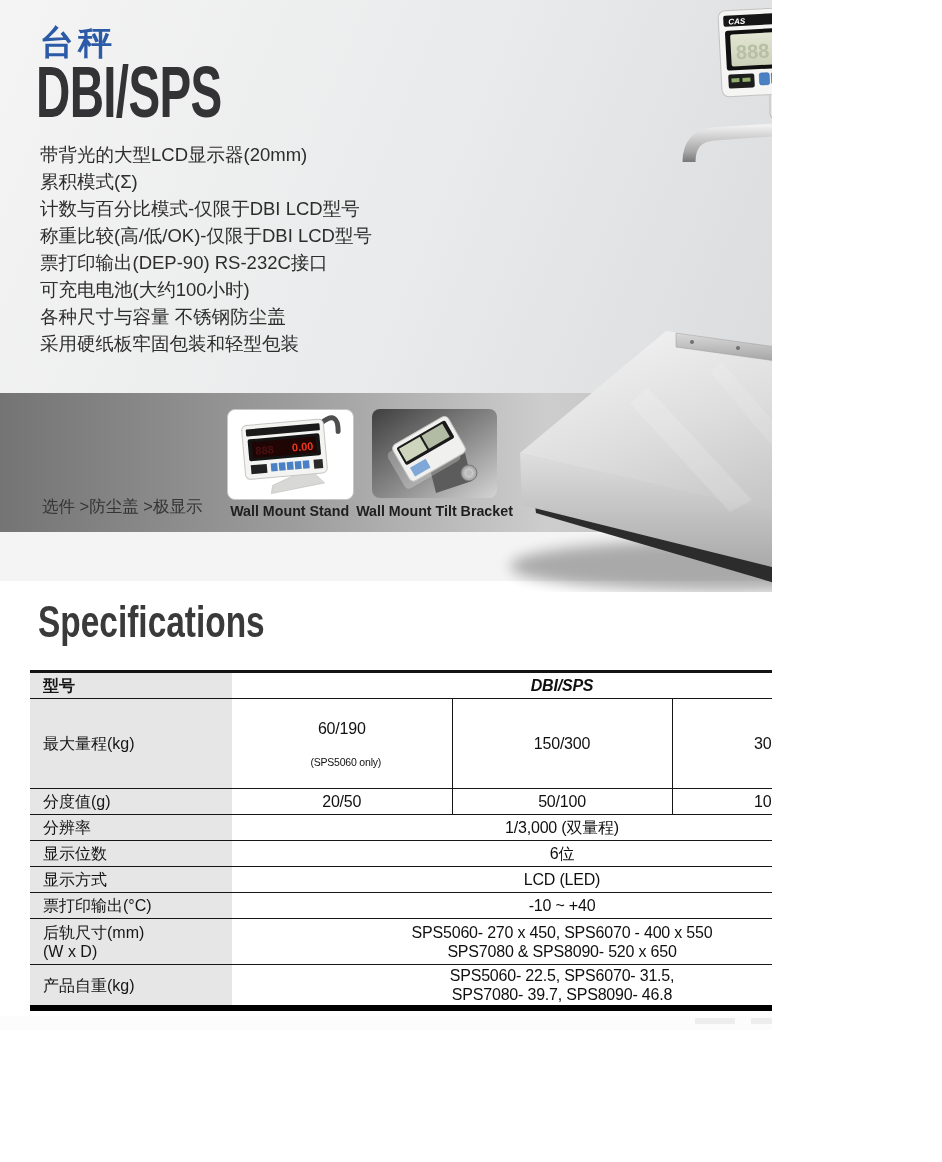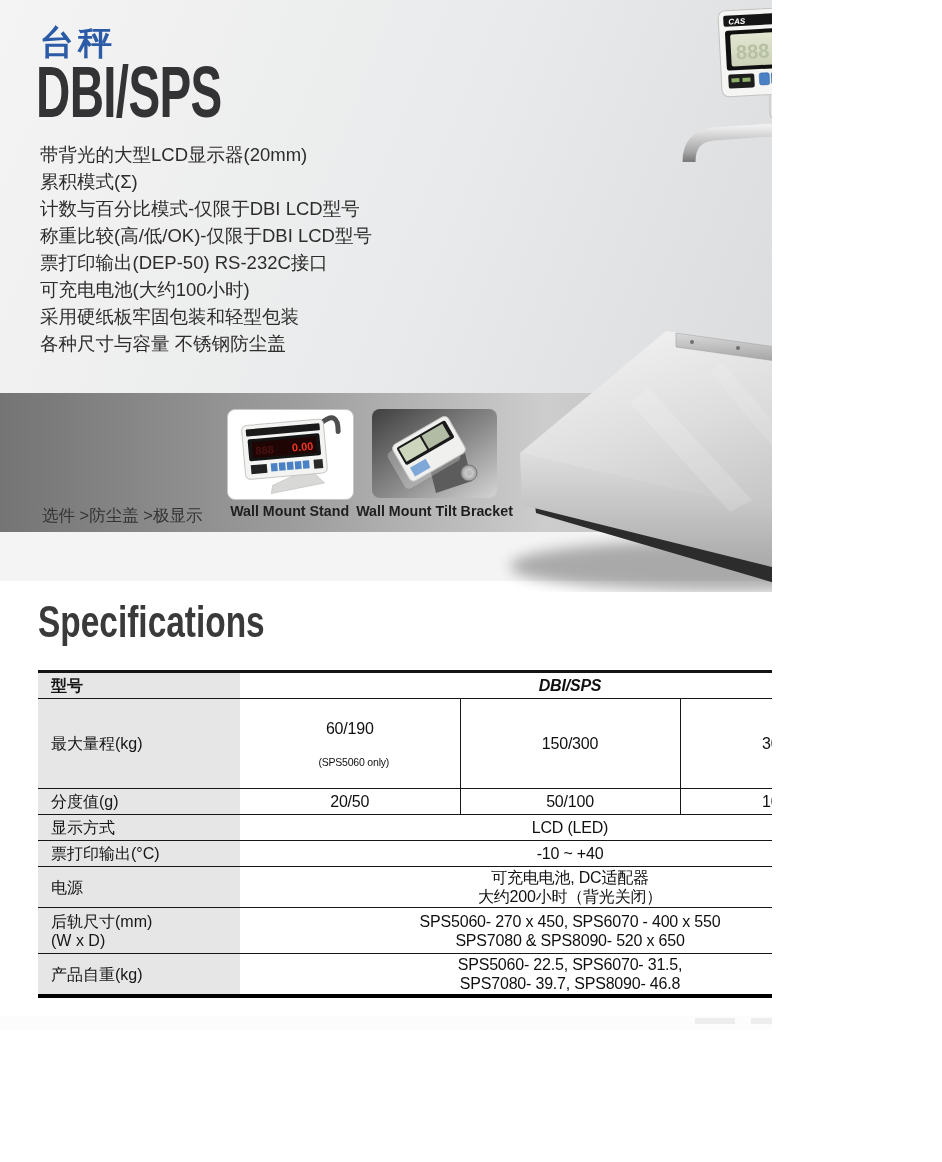--- a/index.html
+++ b/index.html
@@ -16,37 +16,37 @@
 
   
   .category{position:absolute;left:40px;top:24px;font-size:34px;font-weight:bold;
     color:#2b5aa7;letter-spacing:4px;line-height:1.1;}
   .model{position:absolute;left:36px;top:56px;font-size:72px;font-weight:bold;color:#333336;
     transform:scaleX(.66);transform-origin:left top;letter-spacing:-1px;line-height:1;white-space:nowrap;}
   .features{position:absolute;left:40px;top:141px;font-size:18.5px;line-height:27px;color:#2d2d2d;}
   .features div{white-space:nowrap;}
 
   
-  .options-line{position:absolute;left:42px;top:496px;font-size:16.5px;color:#333;z-index:4;margin-top:9px;}
+  .options-line{position:absolute;left:42px;top:496px;font-size:16.5px;color:#333;z-index:4;}
   .card{position:absolute;top:409px;width:125px;height:89px;border-radius:8px;overflow:hidden;z-index:4;}
   .card1{left:227px;background:#ffffff;border:1px solid #c6c6c4;}
   .card2{left:372px;}
   .caption{position:absolute;top:502px;font-size:15px;font-weight:bold;color:#1f1f1f;
     text-align:center;z-index:4;transform:scaleX(.95);transform-origin:center top;white-space:nowrap;}
   .cap1{left:227px;width:125px;}
   .cap2{left:352px;width:165px;}
 
   
   .photo{position:absolute;left:490px;top:0;width:452px;height:592px;z-index:3;}
 
   
   .spec-heading{position:absolute;left:38px;top:600px;font-size:44px;font-weight:bold;color:#3a3a3a;
     transform:scaleX(.76);transform-origin:left top;line-height:1;white-space:nowrap;}
-  table.spec{position:absolute;left:38px;top:670px;width:862px;border-collapse:collapse;
-    border-top:3px solid #141414;border-bottom:4px solid #000000;table-layout:fixed;}
+  table.spec{position:absolute;left:30px;top:670px;width:862px;border-collapse:collapse;
+    border-top:3px solid #141414;border-bottom:6px solid #000000;table-layout:fixed;}
   table.spec tr{border-bottom:1.5px solid #161616;}
   td.lbl{background:#e6e6e6;padding-left:13px;font-size:16px;color:#161616;
     white-space:pre-line;line-height:19px;vertical-align:middle;}
   td.val{text-align:center;font-size:16px;color:#101010;white-space:pre-line;
     line-height:19px;vertical-align:middle;letter-spacing:-.2px;}
   td.vdiv{border-left:1.5px solid #161616;}
   .model-val{font-weight:bold;font-style:italic;}
   .lbl-bold{font-weight:bold;}
   .cap-note{font-size:10.5px;line-height:11px;color:#101010;margin-left:8px;}
 
@@ -66,24 +66,24 @@
   <div class="content"></div>
 
   <div class="category">台秤</div>
   <div class="model">DBI/SPS</div>
 
   <div class="features">
     <div>带背光的大型LCD显示器(20mm)</div>
     <div>累积模式(Σ)</div>
     <div>计数与百分比模式-仅限于DBI LCD型号</div>
     <div>称重比较(高/低/OK)-仅限于DBI LCD型号</div>
-    <div>票打印输出(DEP-50) RS-232C接口</div>
+    <div>票打印输出(DEP-90) RS-232C接口</div>
     <div>可充电电池(大约100小时)</div>
+    <div>各种尺寸与容量 不锈钢防尘盖</div>
     <div>采用硬纸板牢固包装和轻型包装</div>
-    <div>各种尺寸与容量 不锈钢防尘盖</div>
   </div>
 
   <svg class="photo" viewBox="0 0 452 592" xmlns="http://www.w3.org/2000/svg">
     <defs>
       <linearGradient id="gTop" x1="0" y1="0" x2=".7" y2="1">
         <stop offset="0" stop-color="#f7f7f7"></stop>
           <stop offset=".55" stop-color="#dddddd"></stop>
           <stop offset="1" stop-color="#c2c2c3"></stop>
       </linearGradient>
       <linearGradient id="gFront" x1="0" y1="0" x2="0" y2="1">
@@ -276,31 +276,34 @@
       <td class="val vdiv">150/300</td>
       <td class="val vdiv">300/600</td>
     </tr>
     <tr style="height:26px">
       <td class="lbl">分度值(g)</td>
       <td class="val">20/50</td>
       <td class="val vdiv">50/100</td>
       <td class="val vdiv">100/200</td>
     </tr>
     <tr style="height:26px">
+      <td class="lbl">分辨率</td>
+      <td class="val" colspan="3">1/3,000 (双量程)</td>
+    </tr>
+    <tr style="height:26px">
+      <td class="lbl">显示位数</td>
+      <td class="val" colspan="3">6位</td>
+    </tr>
+    <tr style="height:26px">
       <td class="lbl">显示方式</td>
       <td class="val" colspan="3">LCD (LED)</td>
     </tr>
     <tr style="height:26px">
       <td class="lbl">票打印输出(°C)</td>
       <td class="val" colspan="3">-10 ~ +40</td>
-    </tr>
-    <tr style="height:40px">
-      <td class="lbl">电源</td>
-      <td class="val" colspan="3">可充电电池, DC适配器
-大约200小时（背光关闭）</td>
     </tr>
     <tr style="height:46px">
       <td class="lbl">后轨尺寸(mm)
 (W x D)</td>
       <td class="val" colspan="3">SPS5060- 270 x 450, SPS6070 - 400 x 550
 SPS7080 &amp; SPS8090- 520 x 650</td>
     </tr>
     <tr style="height:40px">
       <td class="lbl">产品自重(kg)</td>
       <td class="val" colspan="3">SPS5060- 22.5, SPS6070- 31.5,

